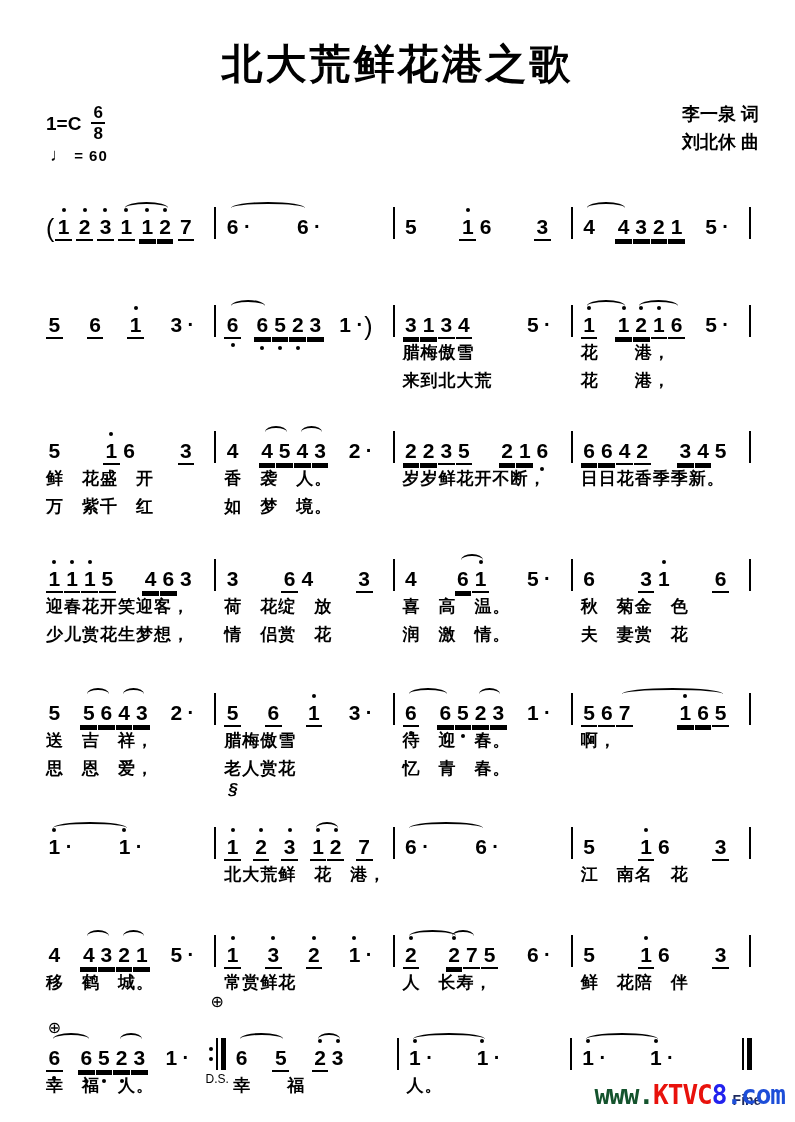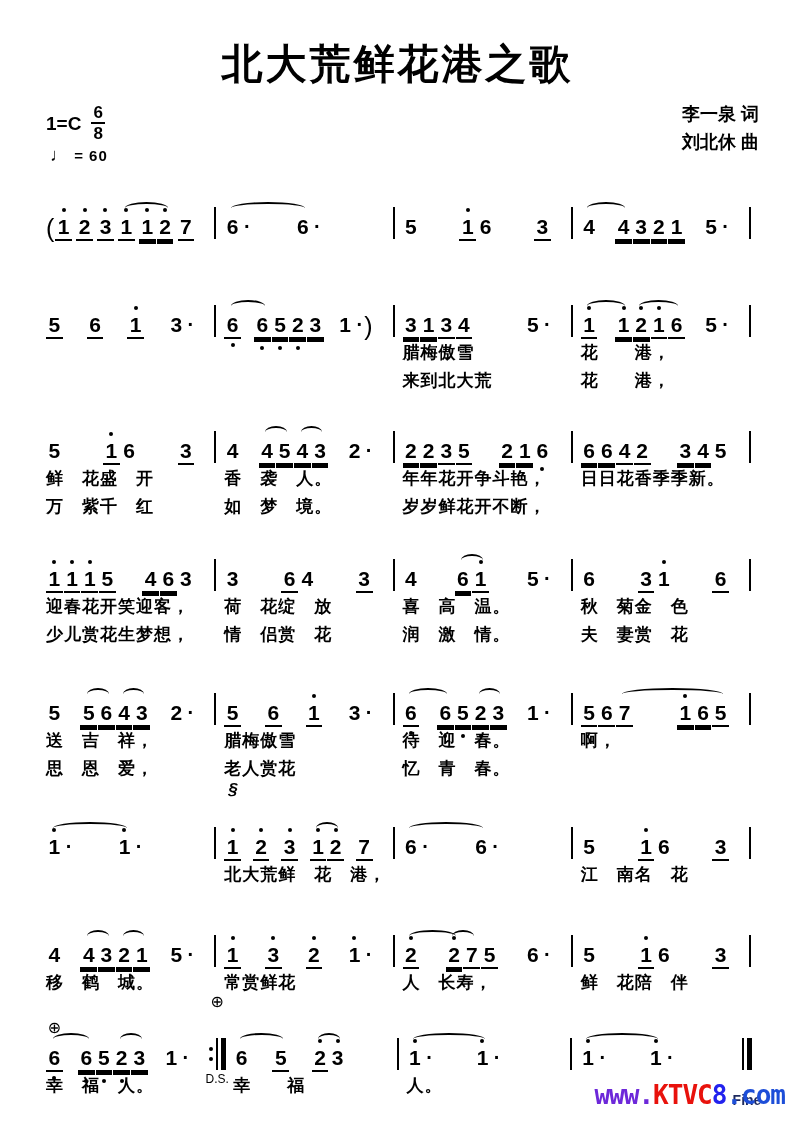--- a/index.html
+++ b/index.html
@@ -349,21 +349,20 @@
               <span class="tok u2">2</span>
               <span class="tok u1">3</span>
               <span class="tok u1">5</span>
             </div>
             <div class="group">
               <span class="tok u2">2</span>
               <span class="tok u2">1</span>
               <span class="tok">6<span class="db"></span></span>
             </div>
           </div>
-          <div class="lyr">年年花开争斗艳，</div>
           <div class="lyr">岁岁鲜花开不断，</div>
         </div>
         <div class="cell bar single">
           <div class="bglyph">
             <span class="bv"></span>
           </div>
           <div class="lyr"></div>
           <div class="lyr"></div>
         </div>
         <div class="cell m">
@@ -894,16 +893,16 @@
           <div class="bglyph">
             <span class="bv"></span>
             <span class="bthick"></span>
           </div>
           <div class="lyr fine" style="color: rgb(30, 42, 94); margin-top: 20px;">Fine</div>
         </div>
       </div>
     </div>
 
   <div class="watermark">
-    <span style="color: #6d28d9;">www.</span><span style="color: rgb(232, 18, 12);">KTVC</span><span style="color: rgb(34, 34, 238);">8</span><span style="color: #1d4ed8;">.com</span>
+    <span style="color: #14532d;">www.</span><span style="color: rgb(232, 18, 12);">KTVC</span><span style="color: rgb(34, 34, 238);">8</span><span style="color: #1d4ed8;">.com</span>
   </div>
 
 </div>
 
 </body></html>

